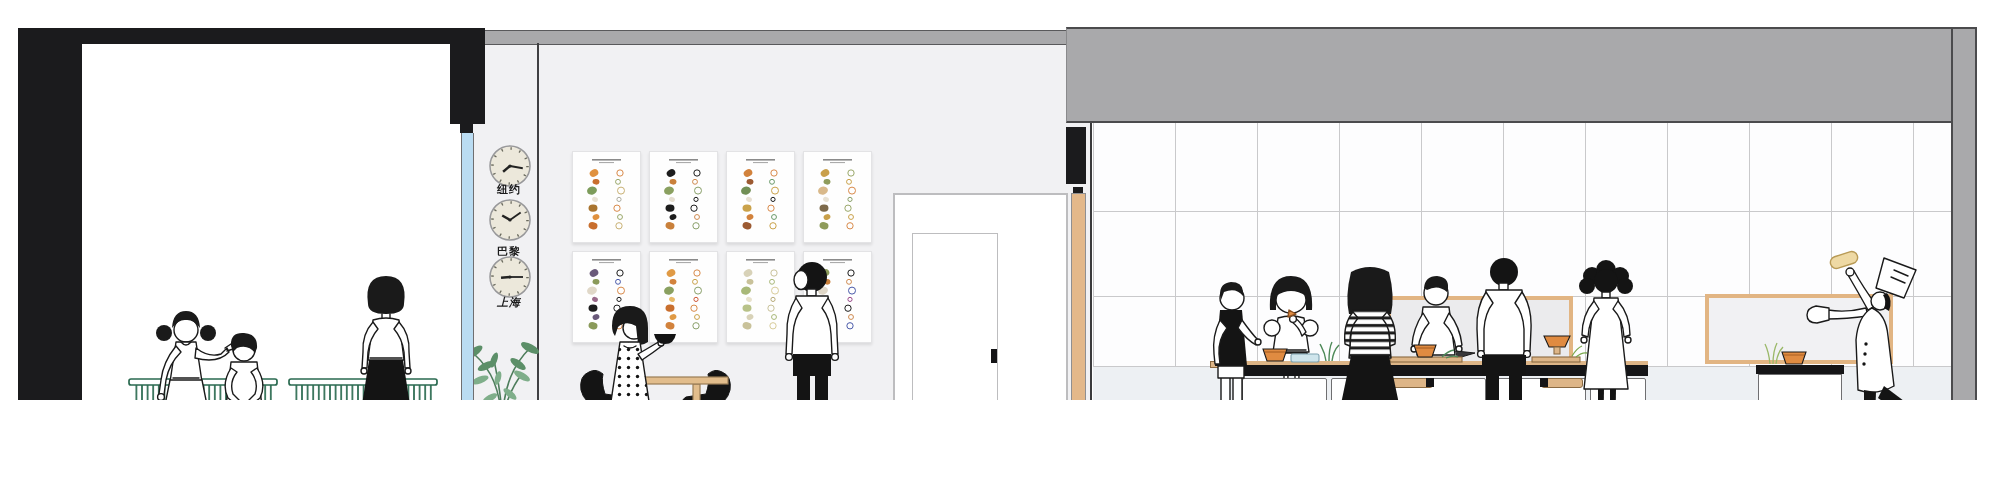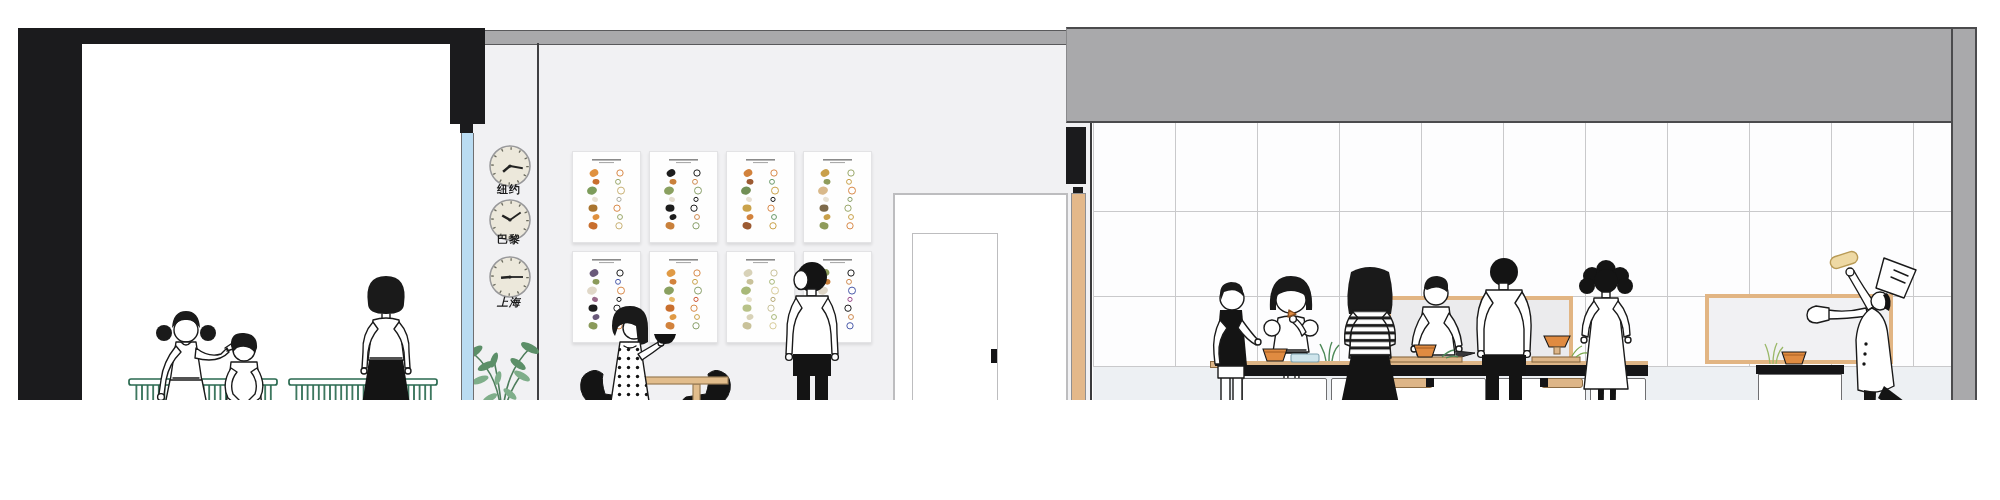--- a/index.html
+++ b/index.html
@@ -59,21 +59,21 @@
     <div class="clock-label" style="position:absolute;left:0;top:42px;">纽约</div>
     <div style="position:absolute;left:16px;top:58px;">
       <svg width="44" height="44" viewBox="0 0 44 44">
         <circle cx="22" cy="22" r="20" fill="#ece8db" stroke="#98989a" stroke-width="1.5"></circle>
         <circle cx="22" cy="22" r="17.5" fill="none" stroke="#6a6a5e" stroke-width="2.6" stroke-dasharray="1.3 7.86"></circle>
         <line x1="22" y1="22" x2="22" y2="13" stroke="#222" stroke-width="2.4" transform="rotate(300 22 22)"></line>
         <line x1="22" y1="22" x2="22" y2="9" stroke="#222" stroke-width="1.8" transform="rotate(55 22 22)"></line>
         <circle cx="22" cy="22" r="1.6" fill="#222"></circle>
       </svg>
     </div>
-    <div class="clock-label" style="position:absolute;left:0;top:92px;">巴黎</div>
+    <div class="clock-label" style="position:absolute;left:0;top:104px;">巴黎</div>
     <div style="position:absolute;left:16px;top:115px;">
       <svg width="44" height="44" viewBox="0 0 44 44">
         <circle cx="22" cy="22" r="20" fill="#ece8db" stroke="#98989a" stroke-width="1.5"></circle>
         <circle cx="22" cy="22" r="17.5" fill="none" stroke="#6a6a5e" stroke-width="2.6" stroke-dasharray="1.3 7.86"></circle>
         <line x1="22" y1="22" x2="22" y2="13" stroke="#222" stroke-width="2.4" transform="rotate(265 22 22)"></line>
         <line x1="22" y1="22" x2="22" y2="9" stroke="#222" stroke-width="1.8" transform="rotate(90 22 22)"></line>
         <circle cx="22" cy="22" r="1.6" fill="#222"></circle>
       </svg>
     </div>
     <div class="clock-label" style="position:absolute;left:0;top:155px;font-style:italic;">上海</div>

